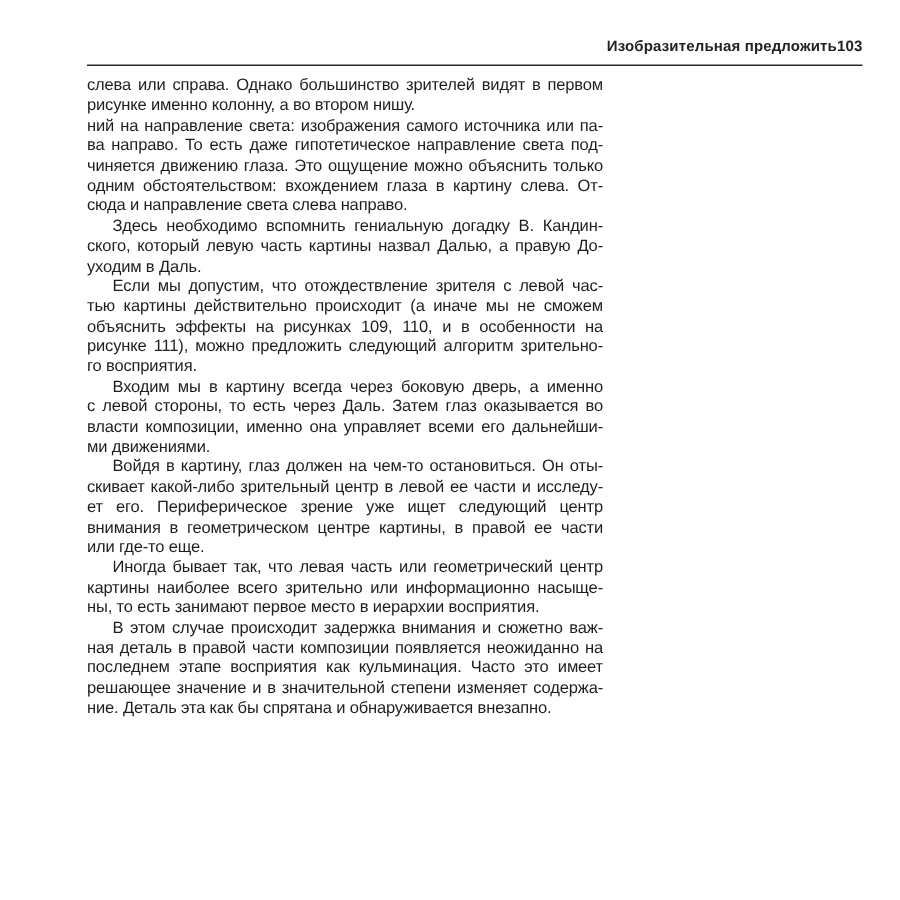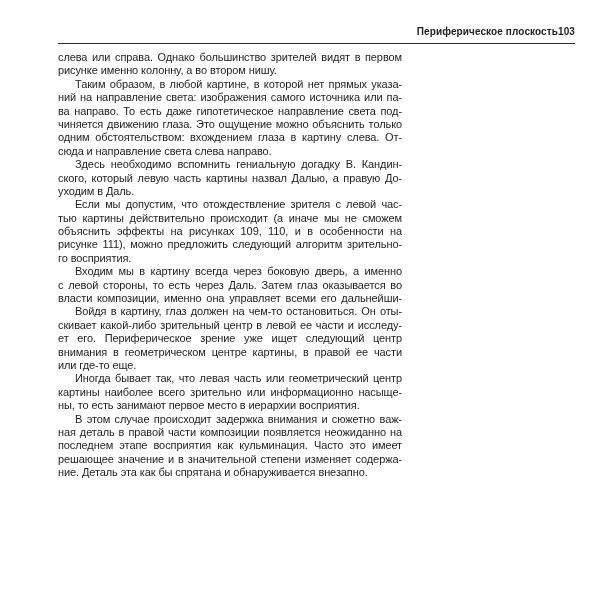--- a/index.html
+++ b/index.html
@@ -60,43 +60,43 @@
   }
   .line.indent {
     padding-left: 17px;
   }
 </style>
 </head>
 <body>
 
 <div class="page">
   <div class="header">
-    <span>Периферическое плоскость</span><span class="pagenum">103</span>
+    <span>Изобразительная предложить</span><span class="pagenum">103</span>
   </div>
   <div class="rule"></div>
   <div class="body-text" id="body-text">
       <div class="line">слева или справа. Однако большинство зрителей видят в первом</div>
       <div class="line last">рисунке именно колонну, а во втором нишу.</div>
-      <div class="line indent">Таким образом, в любой картине, в которой нет прямых указа-</div>
       <div class="line">ний на направление света: изображения самого источника или па-</div>
       <div class="line">ва направо. То есть даже гипотетическое направление света под-</div>
       <div class="line">чиняется движению глаза. Это ощущение можно объяснить только</div>
       <div class="line">одним обстоятельством: вхождением глаза в картину слева. От-</div>
       <div class="line last">сюда и направление света слева направо.</div>
       <div class="line indent">Здесь необходимо вспомнить гениальную догадку В. Кандин-</div>
       <div class="line">ского, который левую часть картины назвал Далью, а правую До-</div>
       <div class="line last">уходим в Даль.</div>
       <div class="line indent">Если мы допустим, что отождествление зрителя с левой час-</div>
       <div class="line">тью картины действительно происходит (а иначе мы не сможем</div>
       <div class="line">объяснить эффекты на рисунках 109, 110, и в особенности на</div>
       <div class="line">рисунке 111), можно предложить следующий алгоритм зрительно-</div>
       <div class="line last">го восприятия.</div>
       <div class="line indent">Входим мы в картину всегда через боковую дверь, а именно</div>
       <div class="line">с левой стороны, то есть через Даль. Затем глаз оказывается во</div>
       <div class="line">власти композиции, именно она управляет всеми его дальнейши-</div>
+      <div class="line last">ми движениями.</div>
       <div class="line indent">Войдя в картину, глаз должен на чем-то остановиться. Он оты-</div>
       <div class="line">скивает какой-либо зрительный центр в левой ее части и исследу-</div>
       <div class="line">ет его. Периферическое зрение уже ищет следующий центр</div>
       <div class="line">внимания в геометрическом центре картины, в правой ее части</div>
       <div class="line last">или где-то еще.</div>
       <div class="line indent">Иногда бывает так, что левая часть или геометрический центр</div>
       <div class="line">картины наиболее всего зрительно или информационно насыще-</div>
       <div class="line last">ны, то есть занимают первое место в иерархии восприятия.</div>
       <div class="line indent">В этом случае происходит задержка внимания и сюжетно важ-</div>
       <div class="line">ная деталь в правой части композиции появляется неожиданно на</div>

